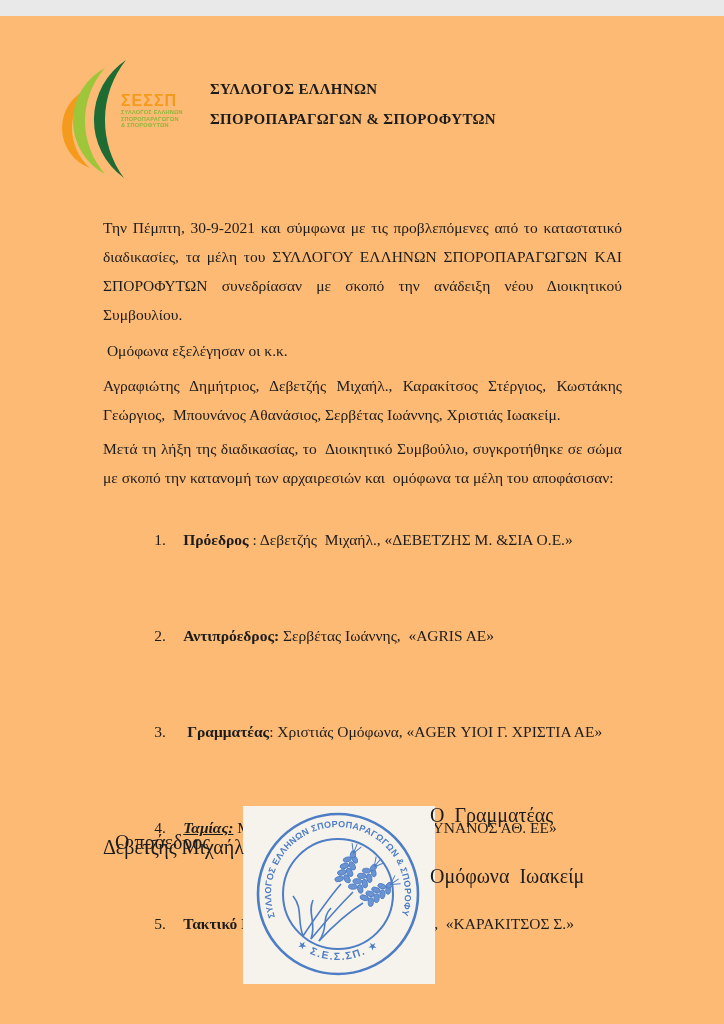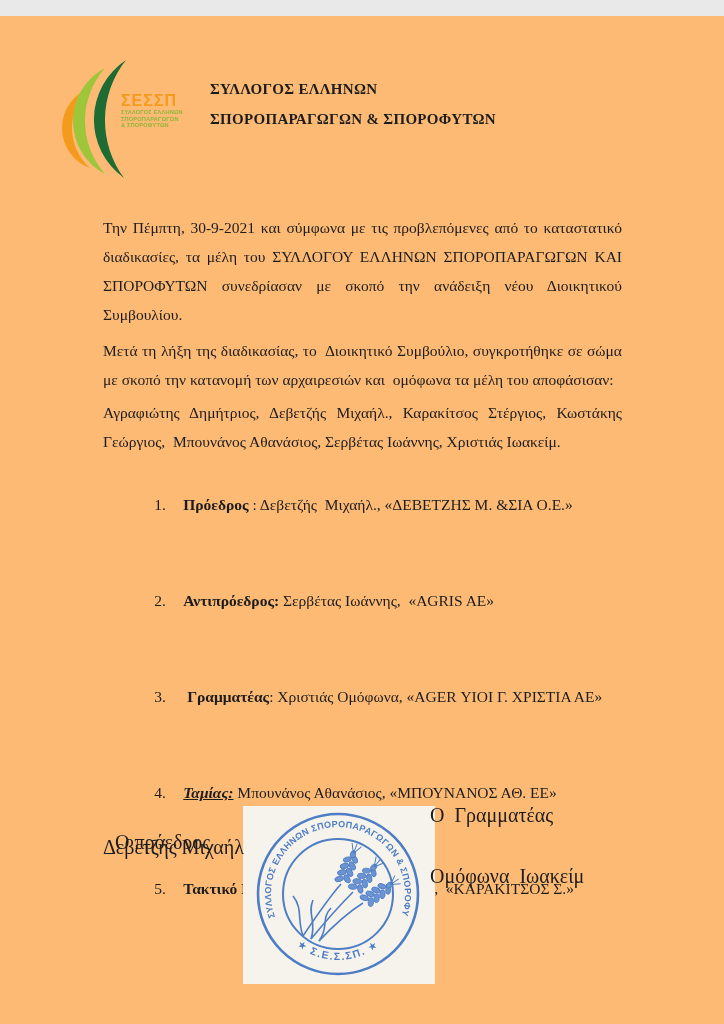--- a/index.html
+++ b/index.html
@@ -60,22 +60,23 @@
     </svg>
   </div>
 
   <div class="org-header">
     <div>ΣΥΛΛΟΓΟΣ ΕΛΛΗΝΩΝ</div>
     <div>ΣΠΟΡΟΠΑΡΑΓΩΓΩΝ &amp; ΣΠΟΡΟΦΥΤΩΝ</div>
   </div>
 
   <div class="content">
     <p class="just p1">Την Πέμπτη, 30-9-2021 και σύμφωνα με τις προβλεπόμενες από το καταστατικό διαδικασίες, τα μέλη του ΣΥΛΛΟΓΟΥ ΕΛΛΗΝΩΝ ΣΠΟΡΟΠΑΡΑΓΩΓΩΝ ΚΑΙ ΣΠΟΡΟΦΥΤΩΝ συνεδρίασαν με σκοπό την ανάδειξη νέου Διοικητικού Συμβουλίου.</p>
+    <p class="p2"> Ομόφωνα εξελέγησαν οι κ.κ.</p>
+    <p class="just p3">Αγραφιώτης Δημήτριος, Δεβετζής Μιχαήλ., Καρακίτσος Στέργιος, Κωστάκης Γεώργιος,  Μπουνάνος Αθανάσιος, Σερβέτας Ιωάννης, Χριστιάς Ιωακείμ.</p>
     <p class="just p4">Μετά τη λήξη της διαδικασίας, το  Διοικητικό Συμβούλιο, συγκροτήθηκε σε σώμα με σκοπό την κατανομή των αρχαιρεσιών και  ομόφωνα τα μέλη του αποφάσισαν:</p>
-    <p class="just p3">Αγραφιώτης Δημήτριος, Δεβετζής Μιχαήλ., Καρακίτσος Στέργιος, Κωστάκης Γεώργιος,  Μπουνάνος Αθανάσιος, Σερβέτας Ιωάννης, Χριστιάς Ιωακείμ.</p>
 
     <div class="li">
       <span class="num">1.</span><span class="role">Πρόεδρος</span><span> : </span><span>Δεβετζής  Μιχαήλ., «ΔΕΒΕΤΖΗΣ Μ. &amp;ΣΙΑ Ο.Ε.»</span>
     </div>
     <div class="li">
       <span class="num">2.</span><span class="role">Αντιπρόεδρος:</span><span> </span><span>Σερβέτας Ιωάννης,  «AGRIS AE»</span>
     </div>
     <div class="li">
       <span class="num">3.</span><span class="role"> Γραμματέας</span><span>: </span><span>Χριστιάς Ομόφωνα, «AGER ΥΙΟΙ Γ. ΧΡΙΣΤΙΑ ΑΕ»</span>
     </div>

